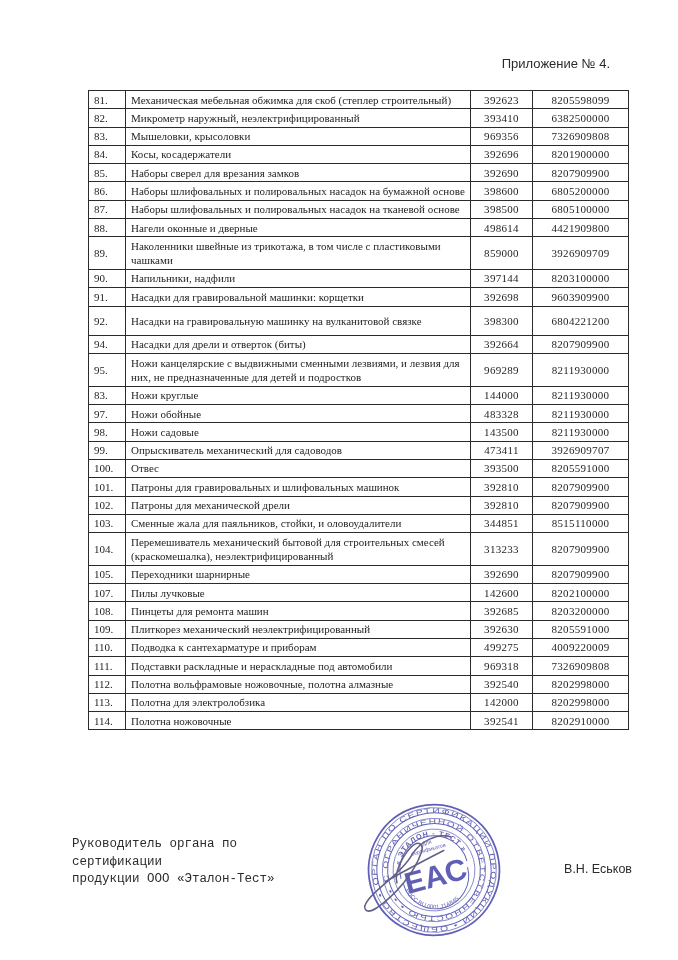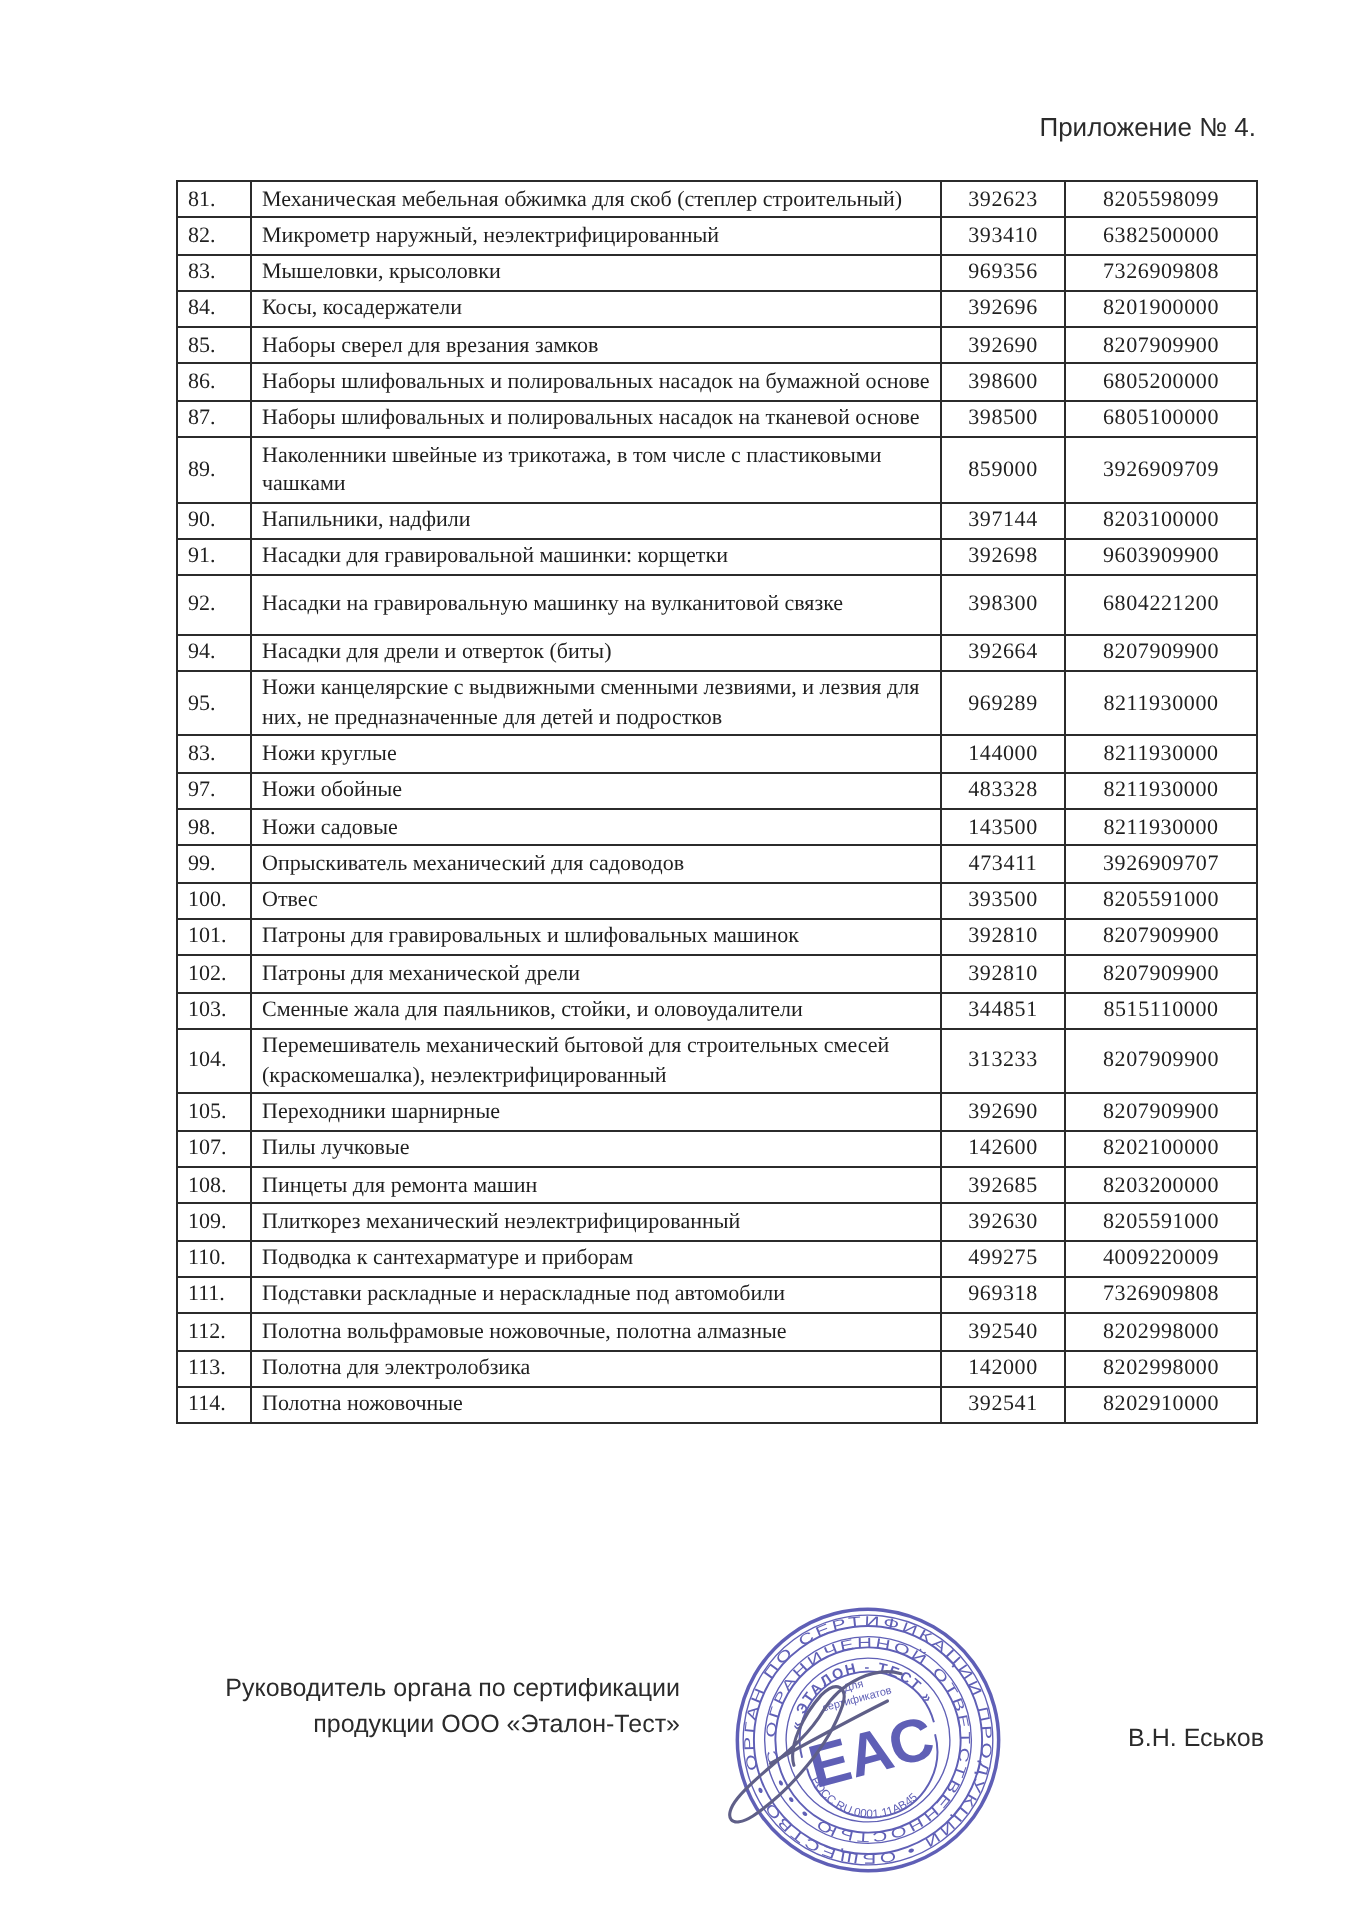--- a/index.html
+++ b/index.html
@@ -2,40 +2,40 @@
 <html><head>
 <meta charset="utf-8">
 <style>
   html,body { margin:0; padding:0; }
   body {
     width:678px; height:960px; position:relative;
     background:#ffffff; overflow:hidden;
     font-family:"Liberation Serif", serif; color:#1c1c1c;
   }
   .annex {
-    position:absolute; top:56px; right:50px;
+    position:absolute; top:56px; right:68px;
     font-family:"Liberation Sans", sans-serif;
     font-size:13px; color:#2b2b2b;
   }
   table.goods {
     position:absolute; left:88px; top:90px; width:540px;
     border-collapse:collapse; table-layout:fixed;
   }
   table.goods td {
     border:1px solid #2b2b2b;
     font-size:11px; line-height:1.3; vertical-align:middle;
     padding:1.5px 5px; color:#1f1f1f;
   }
   td.c-num  { padding-left:7px;margin-top:17px; }
   td.c-name { }
   td.c-code1, td.c-code2 { text-align:center; letter-spacing:.3px; }
   tr.tall td { padding-top:7px; padding-bottom:7px; }
   .sig-title {
-    position:absolute; left:84px; top:836px; width:256px;
-    text-align:right; font-family:Liberation Sans, sans-serif;
+    position:absolute; left:72px; top:836px; width:256px;
+    text-align:left; font-family:Liberation Mono, monospace;
     font-size:12.5px; line-height:1.4; color:#2b2b2b;
   }
   .sig-name {
     position:absolute; right:46px; top:862px;
     font-family:"Liberation Sans", sans-serif;
     font-size:12.5px; color:#2b2b2b;margin-left:28px;
   }
   .stamp {
     position:absolute; left:356px; top:792px;
     width:156px; height:156px; opacity:.88;
@@ -99,20 +99,26 @@
       <td class="c-code2">6805200000</td>
     </tr>
 
     <tr>
       <td class="c-num">87.</td>
       <td class="c-name">Наборы шлифовальных и полировальных насадок на тканевой основе</td>
       <td class="c-code1">398500</td>
       <td class="c-code2">6805100000</td>
     </tr>
 
+    <tr>
+      <td class="c-num">88.</td>
+      <td class="c-name">Нагели оконные и дверные</td>
+      <td class="c-code1">498614</td>
+      <td class="c-code2">4421909800</td>
+    </tr>
 
     <tr>
       <td class="c-num">89.</td>
       <td class="c-name">Наколенники швейные из трикотажа, в том числе с пластиковыми чашками</td>
       <td class="c-code1">859000</td>
       <td class="c-code2">3926909709</td>
     </tr>
 
     <tr>
       <td class="c-num">90.</td>

